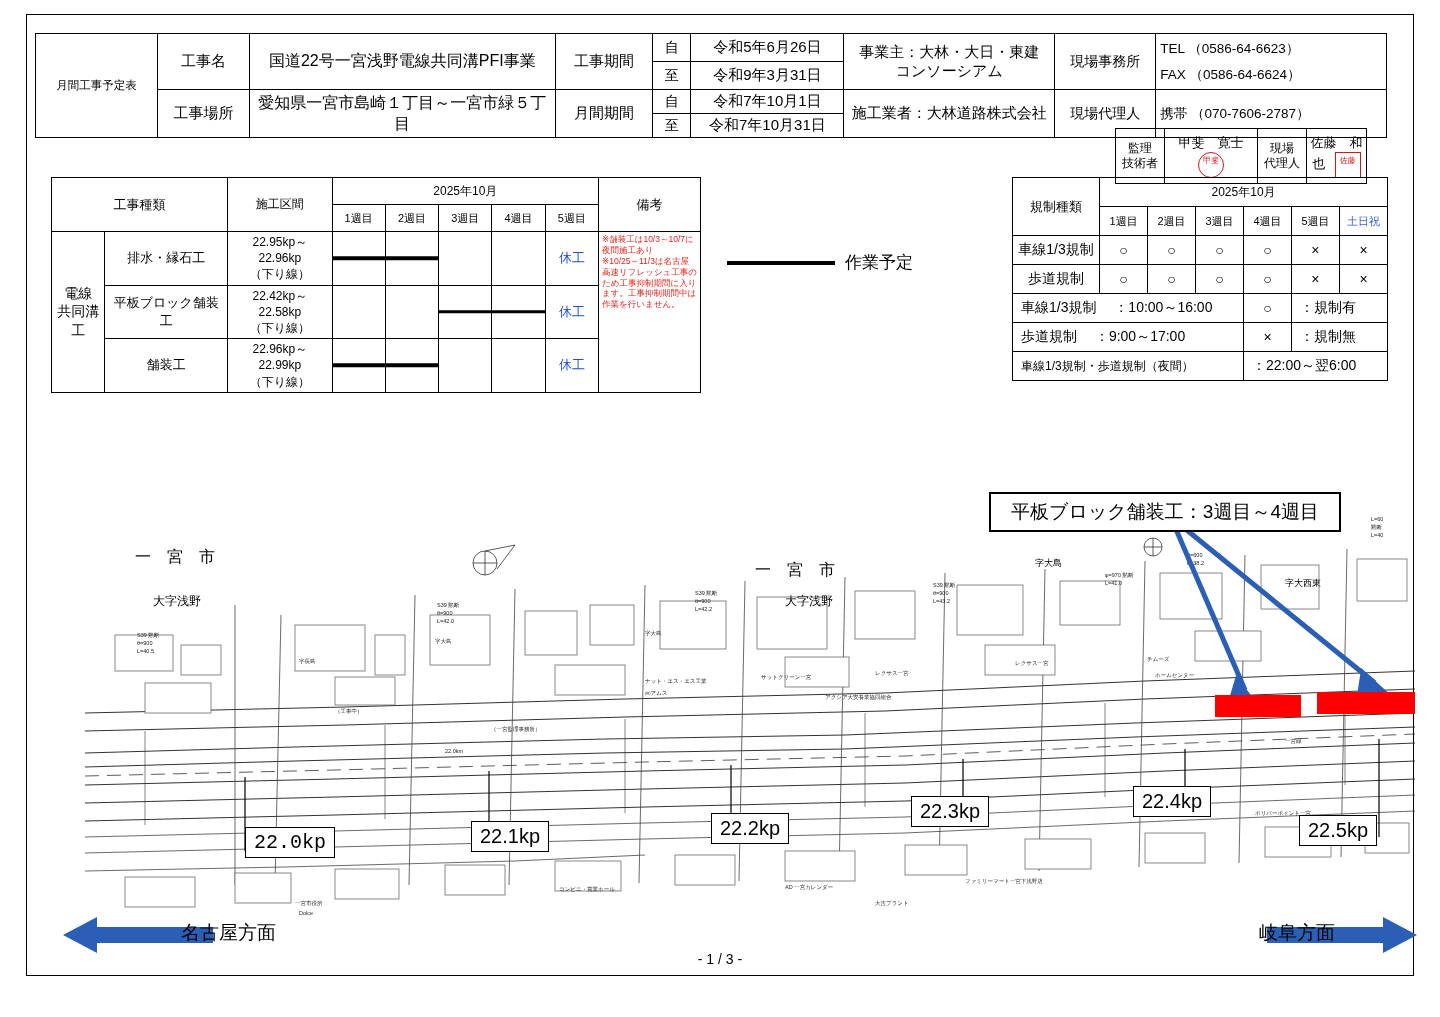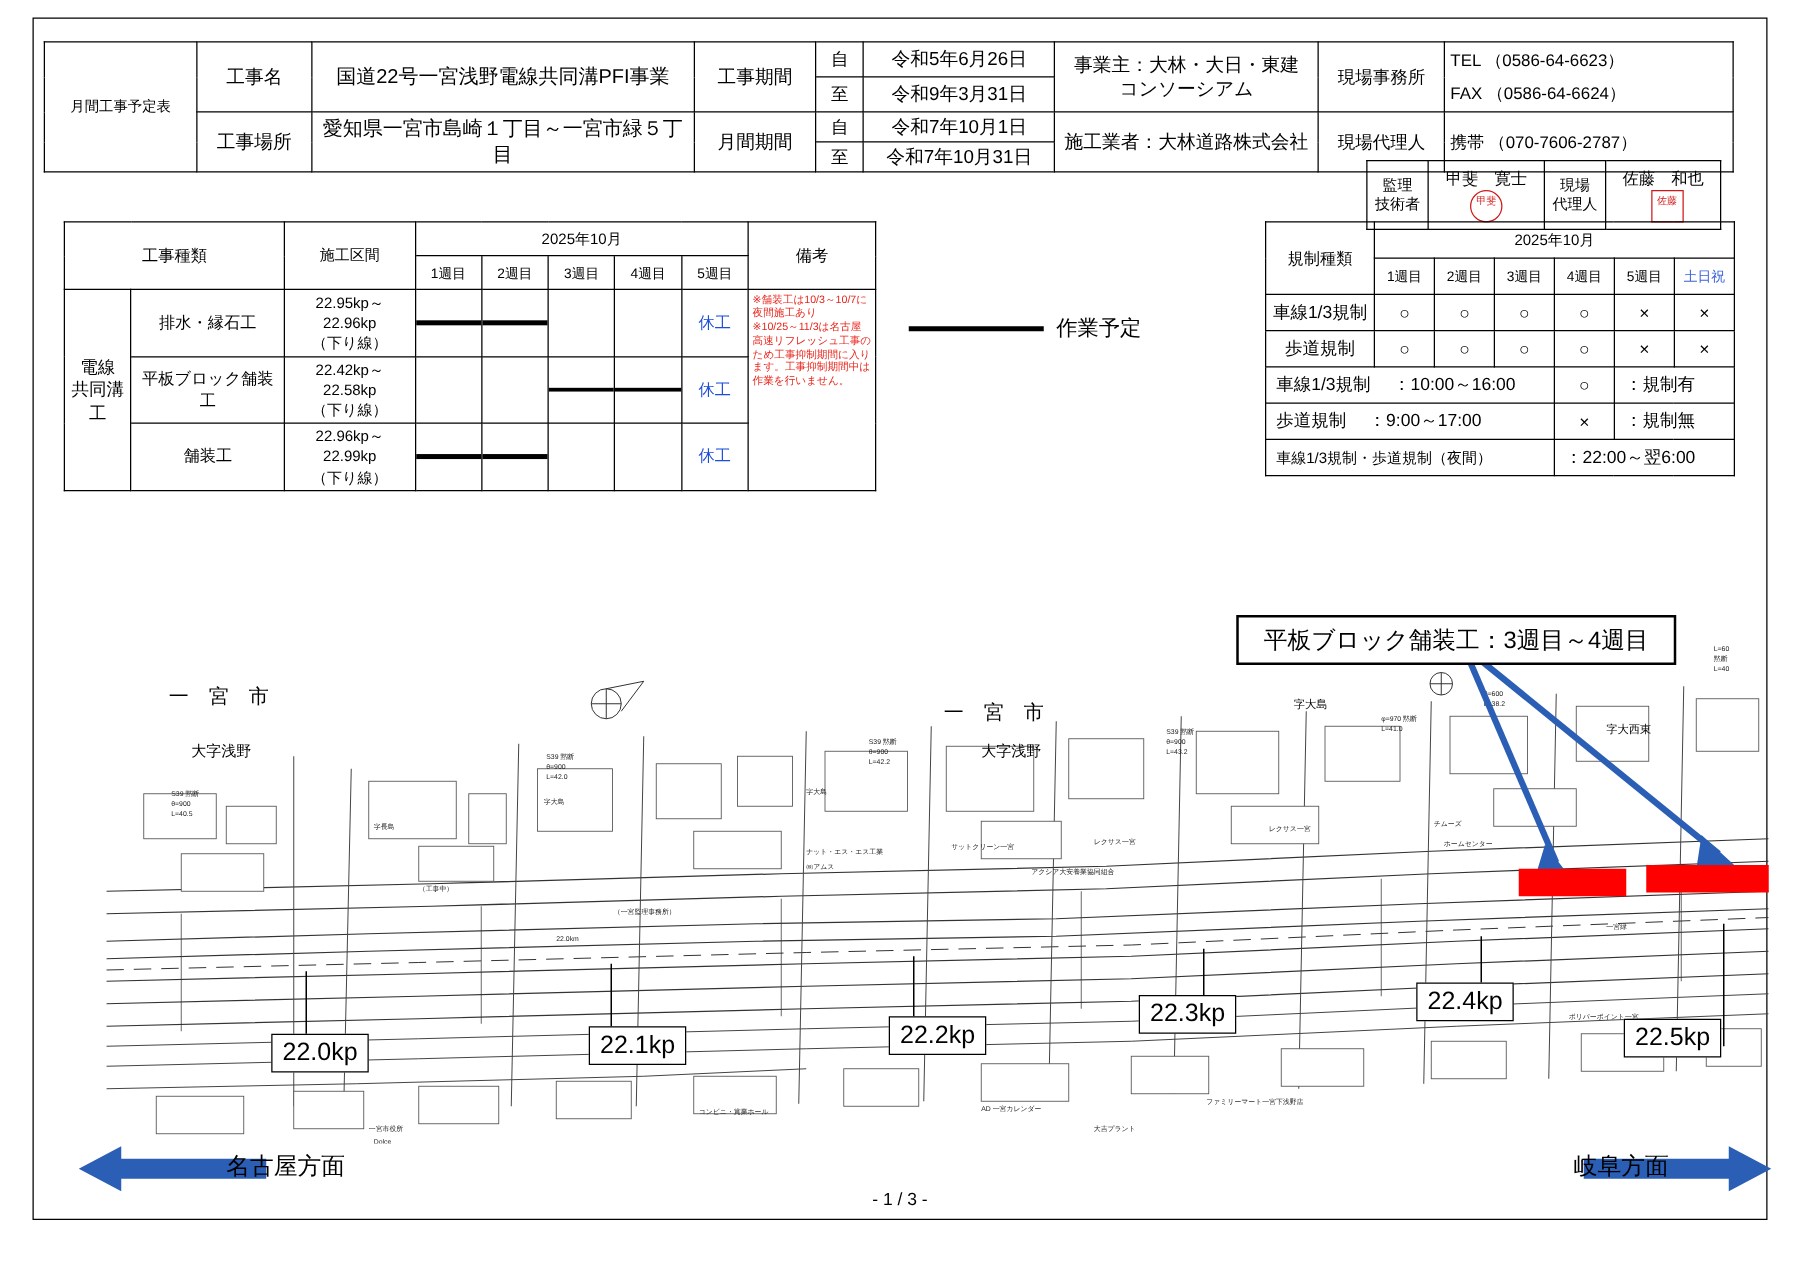--- a/index.html
+++ b/index.html
@@ -140,21 +140,21 @@
       <td rowspan="2" style="width:96px;font-size:14px">現場代理人</td>
       <td rowspan="2" class="contact">携帯 （070-7606-2787）</td>
     </tr>
     <tr>
       <td class="hdr-ji">至</td>
       <td class="hdr-date">令和7年10月31日</td>
     </tr>
   </tbody>
     </table>
 
-  <table style="position:absolute;left:1066px;top:113px;width:284px;font-size:13px;">
+  <table style="position:absolute;left:1088px;top:113px;width:252px;font-size:13px;">
     <tbody>
         <tr>
       <td style="width:46px;font-size:12px;line-height:1.25;height:52px">監理<br>技術者</td>
       <td style="width:90px">
         <span>甲斐　寛士</span>
         <span class="stamp">甲斐</span>
       </td>
       <td style="width:46px;font-size:12px;line-height:1.25">現場<br>代理人</td>
       <td>
         <span>佐藤　和也</span>
@@ -456,21 +456,21 @@
     <div style="position:absolute;left:50px;top:62px;font-size:16px;">一　宮　市</div>
     <div style="position:absolute;left:670px;top:75px;font-size:16px;">一　宮　市</div>
     <div style="position:absolute;left:68px;top:108px;font-size:12px;">大字浅野</div>
     <div style="position:absolute;left:700px;top:108px;font-size:12px;">大字浅野</div>
     <div style="position:absolute;left:1200px;top:92px;font-size:9px;">字大西東</div>
     <div style="position:absolute;left:950px;top:72px;font-size:9px;">字大島</div>
   </div>
 
   <div id="callout">平板ブロック舗装工：3週目～4週目</div>
 
-  <div class="kp-label" style="left:190px;top:812px;">22.0kp</div>
+  <div class="kp-label" style="left:218px;top:812px;font-family:Liberation Mono, monospace;">22.0kp</div>
   <div class="kp-label" style="left:444px;top:806px;">22.1kp</div>
   <div class="kp-label" style="left:684px;top:798px;">22.2kp</div>
   <div class="kp-label" style="left:884px;top:781px;">22.3kp</div>
   <div class="kp-label" style="left:1106px;top:771px;">22.4kp</div>
   <div class="kp-label" style="left:1272px;top:800px;">22.5kp</div>
 
   <svg id="dir-left" viewBox="0 0 640 44">
     <polygon points="0,22 34,4 34,14 150,14 150,30 34,30 34,40" fill="#2b5fb5"></polygon>
   </svg>
   <div class="dir-text" style="left:154px;top:905px;">名古屋方面</div>

